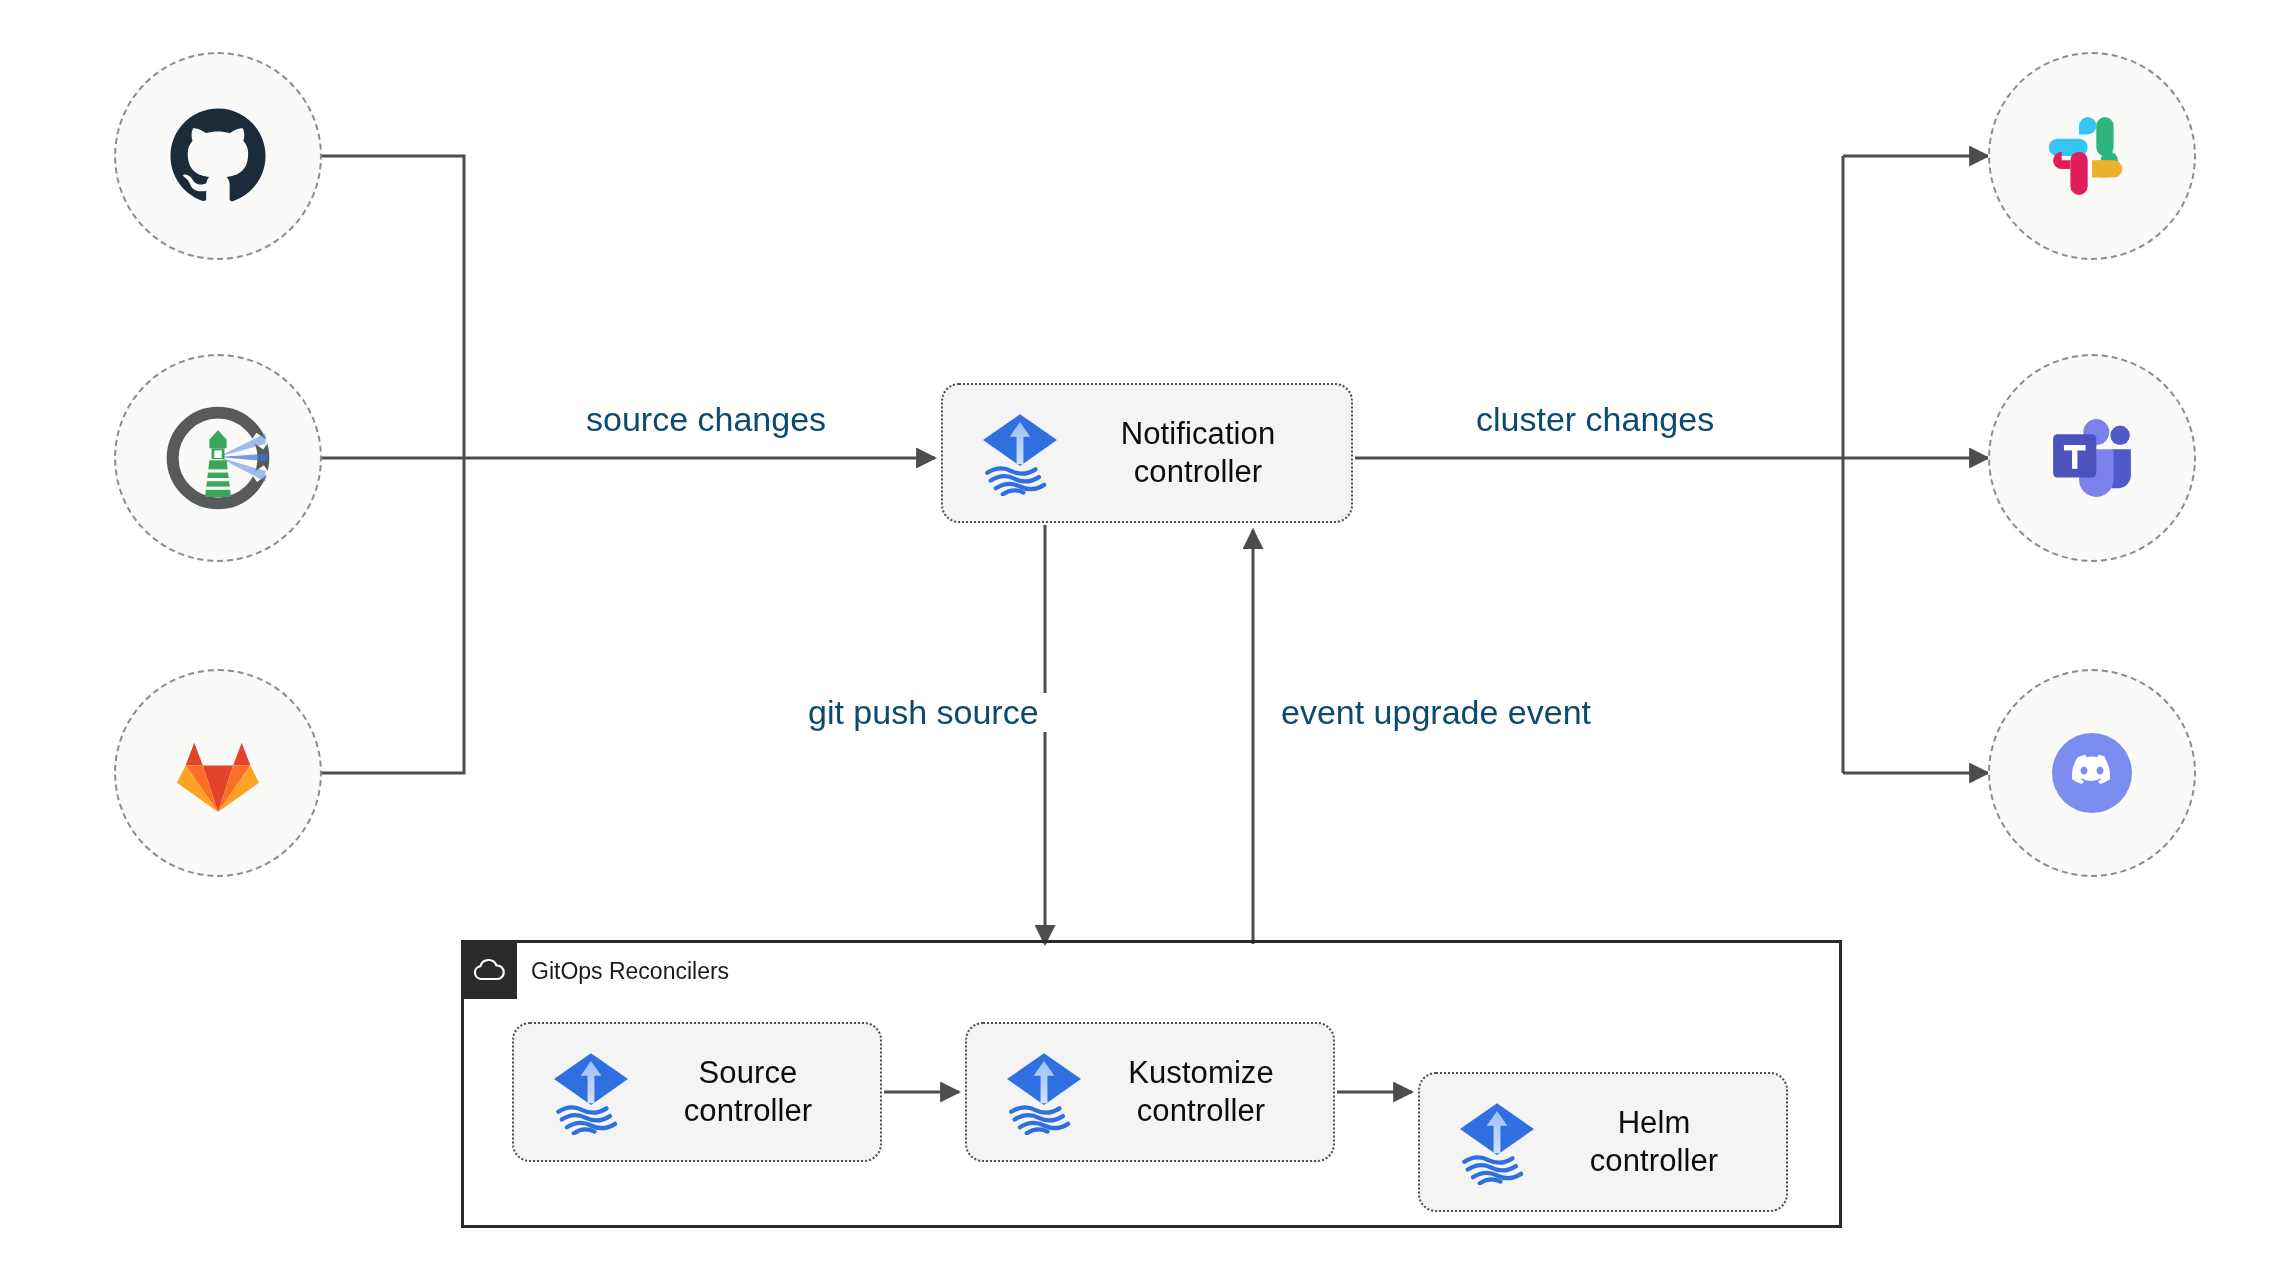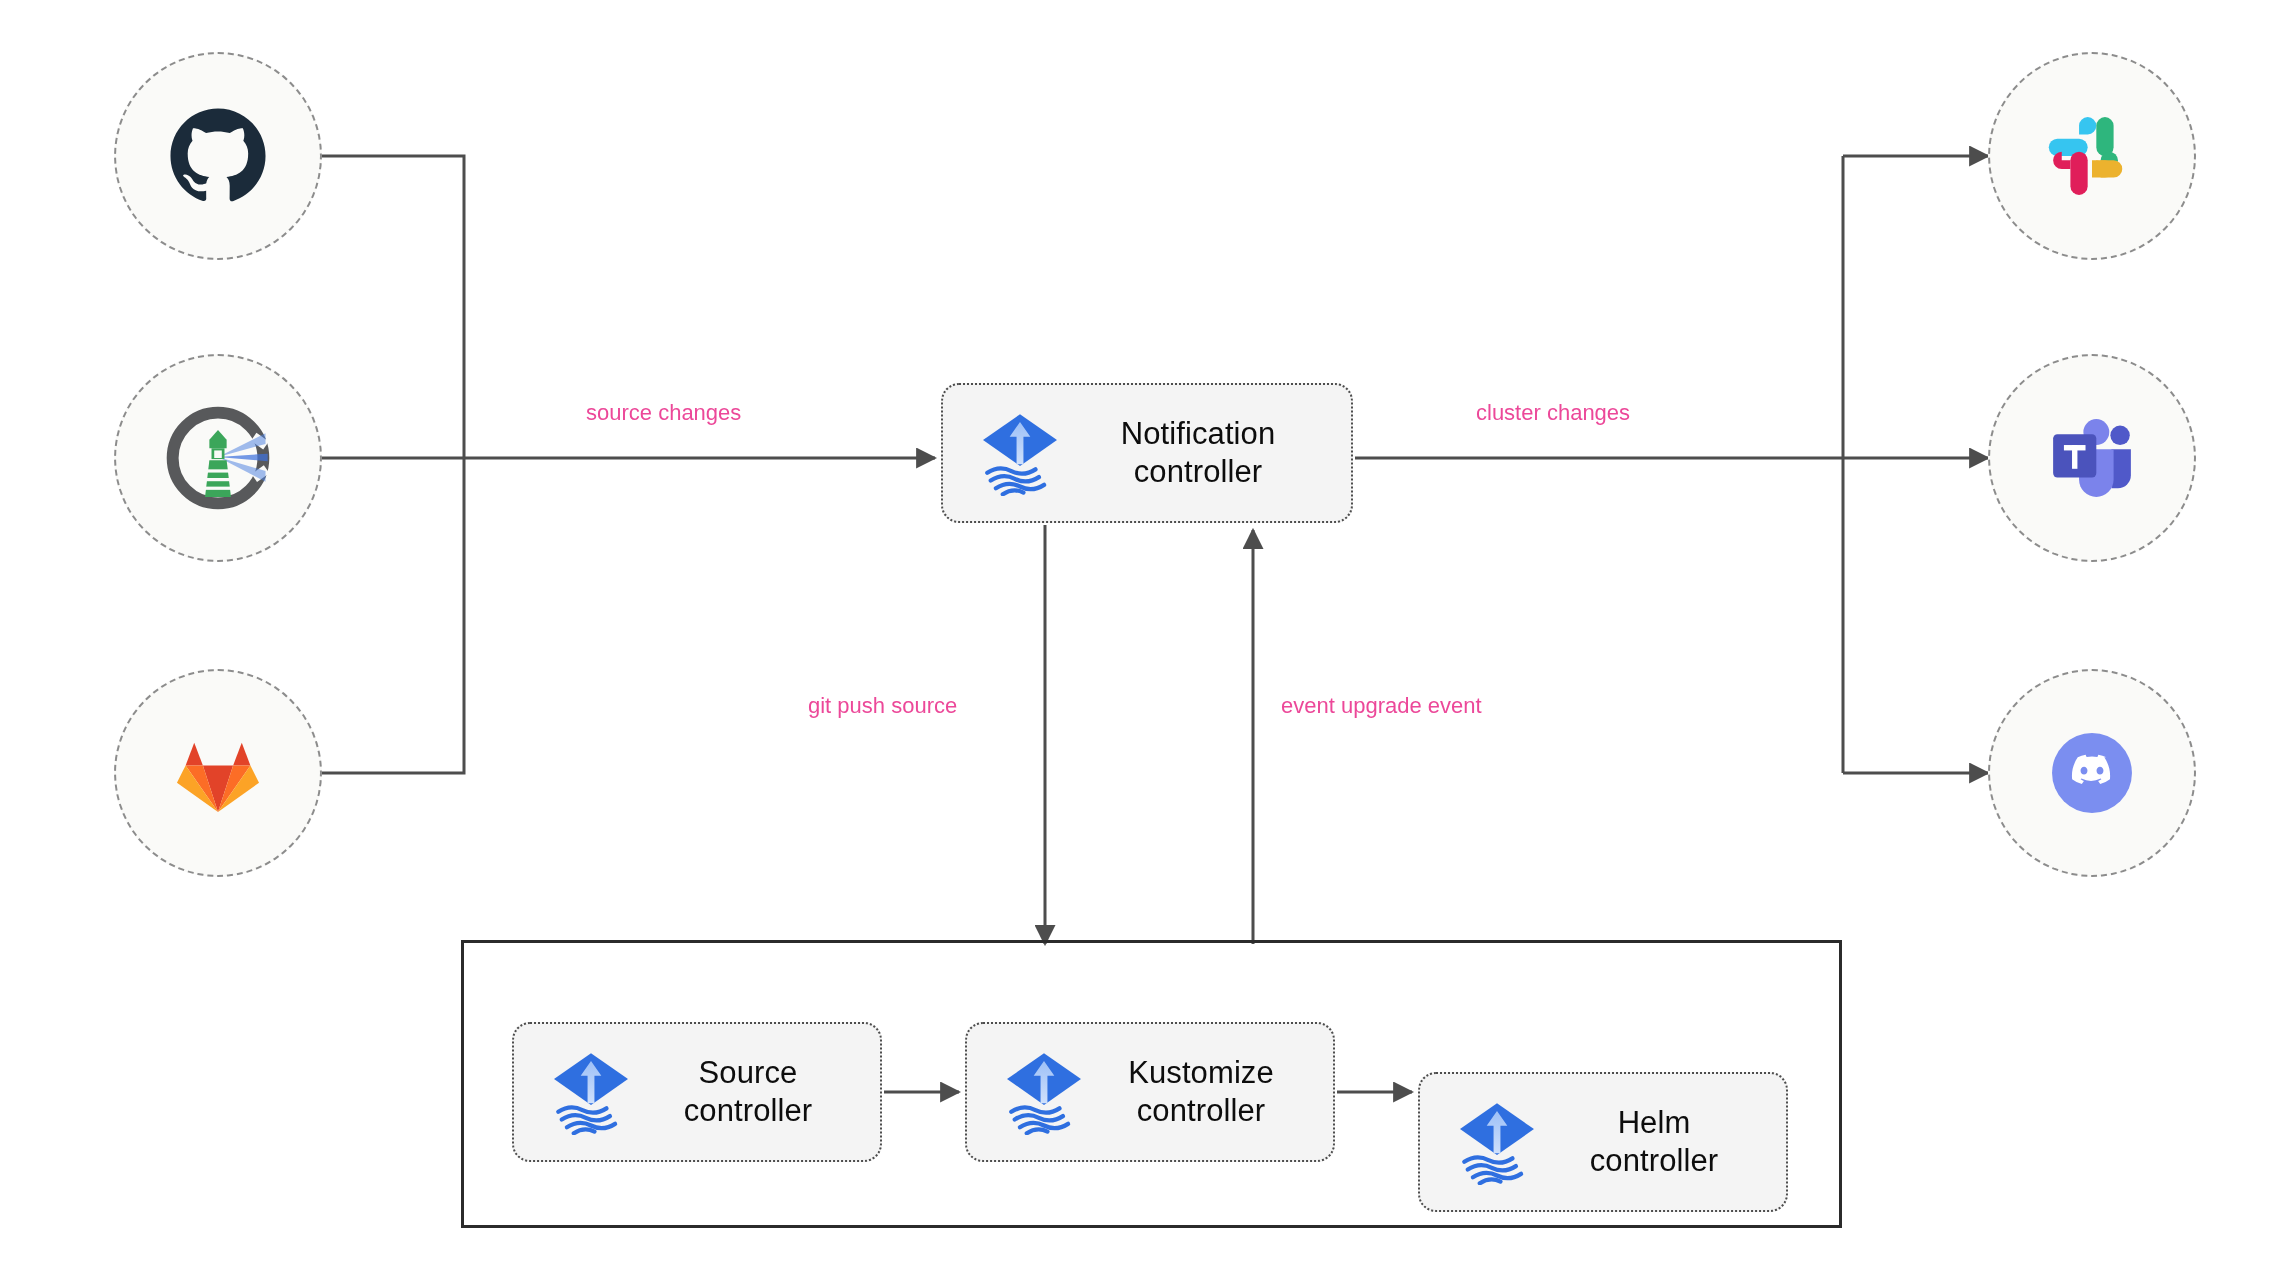--- a/index.html
+++ b/index.html
@@ -122,22 +122,22 @@
   #gitops-panel-title {
     font-size: 23px;
     color: #1a1a1a;
     margin-left: 14px;
     white-space: nowrap;
   }
 
   
   .edge-label {
     position: absolute;
-    font-size: 22px;
-    color: #ec4899;
+    font-size: 34px;
+    color: #0c4a6e;
     white-space: nowrap;
     background: #ffffff;
     padding: 0 8px;
   }
   #label-source-changes { left: 578px; top: 400px; }
   #label-cluster-changes { left: 1468px; top: 400px; }
   #label-git-push-event { left: 800px; top: 693px; }
   #label-helm-upgrade-event { left: 1273px; top: 693px; }
 </style>
 </head>
@@ -279,20 +279,28 @@
       <span class="ln">controller</span>
     </div>
   </div>
 
   <div class="edge-label" id="label-source-changes">source changes</div>
   <div class="edge-label" id="label-cluster-changes">cluster changes</div>
   <div class="edge-label" id="label-git-push-event">git push source</div>
   <div class="edge-label" id="label-helm-upgrade-event">event upgrade event</div>
 
   <div id="gitops-panel"></div>
+  <div id="gitops-panel-header">
+    <div id="gitops-panel-badge">
+      <svg width="34" height="26" viewBox="0 0 34 26">
+        <path d="M9 21 a6.5 6.5 0 0 1 -0.6 -12.9 a8.5 8.5 0 0 1 16.1 -0.6 a6 6 0 0 1 1 13.5 Z" fill="none" stroke="#ffffff" stroke-width="2.2" stroke-linejoin="round"></path>
+      </svg>
+    </div>
+    <div id="gitops-panel-title">GitOps Reconcilers</div>
+  </div>
 
   <div class="ctrl-box" id="source-controller">
     <svg class="flux-logo" viewBox="0 0 100 100">
       <defs>
         <linearGradient id="fluxArrow2" x1="0" y1="1" x2="0" y2="0">
           <stop offset="0" stop-color="#cfe0fb"></stop>
           <stop offset="1" stop-color="#9dc0f7"></stop>
         </linearGradient>
       </defs>
       <path fill="#2f6fe0" d="M50 5 L93 35 L50 65 L7 35 Z"></path>

